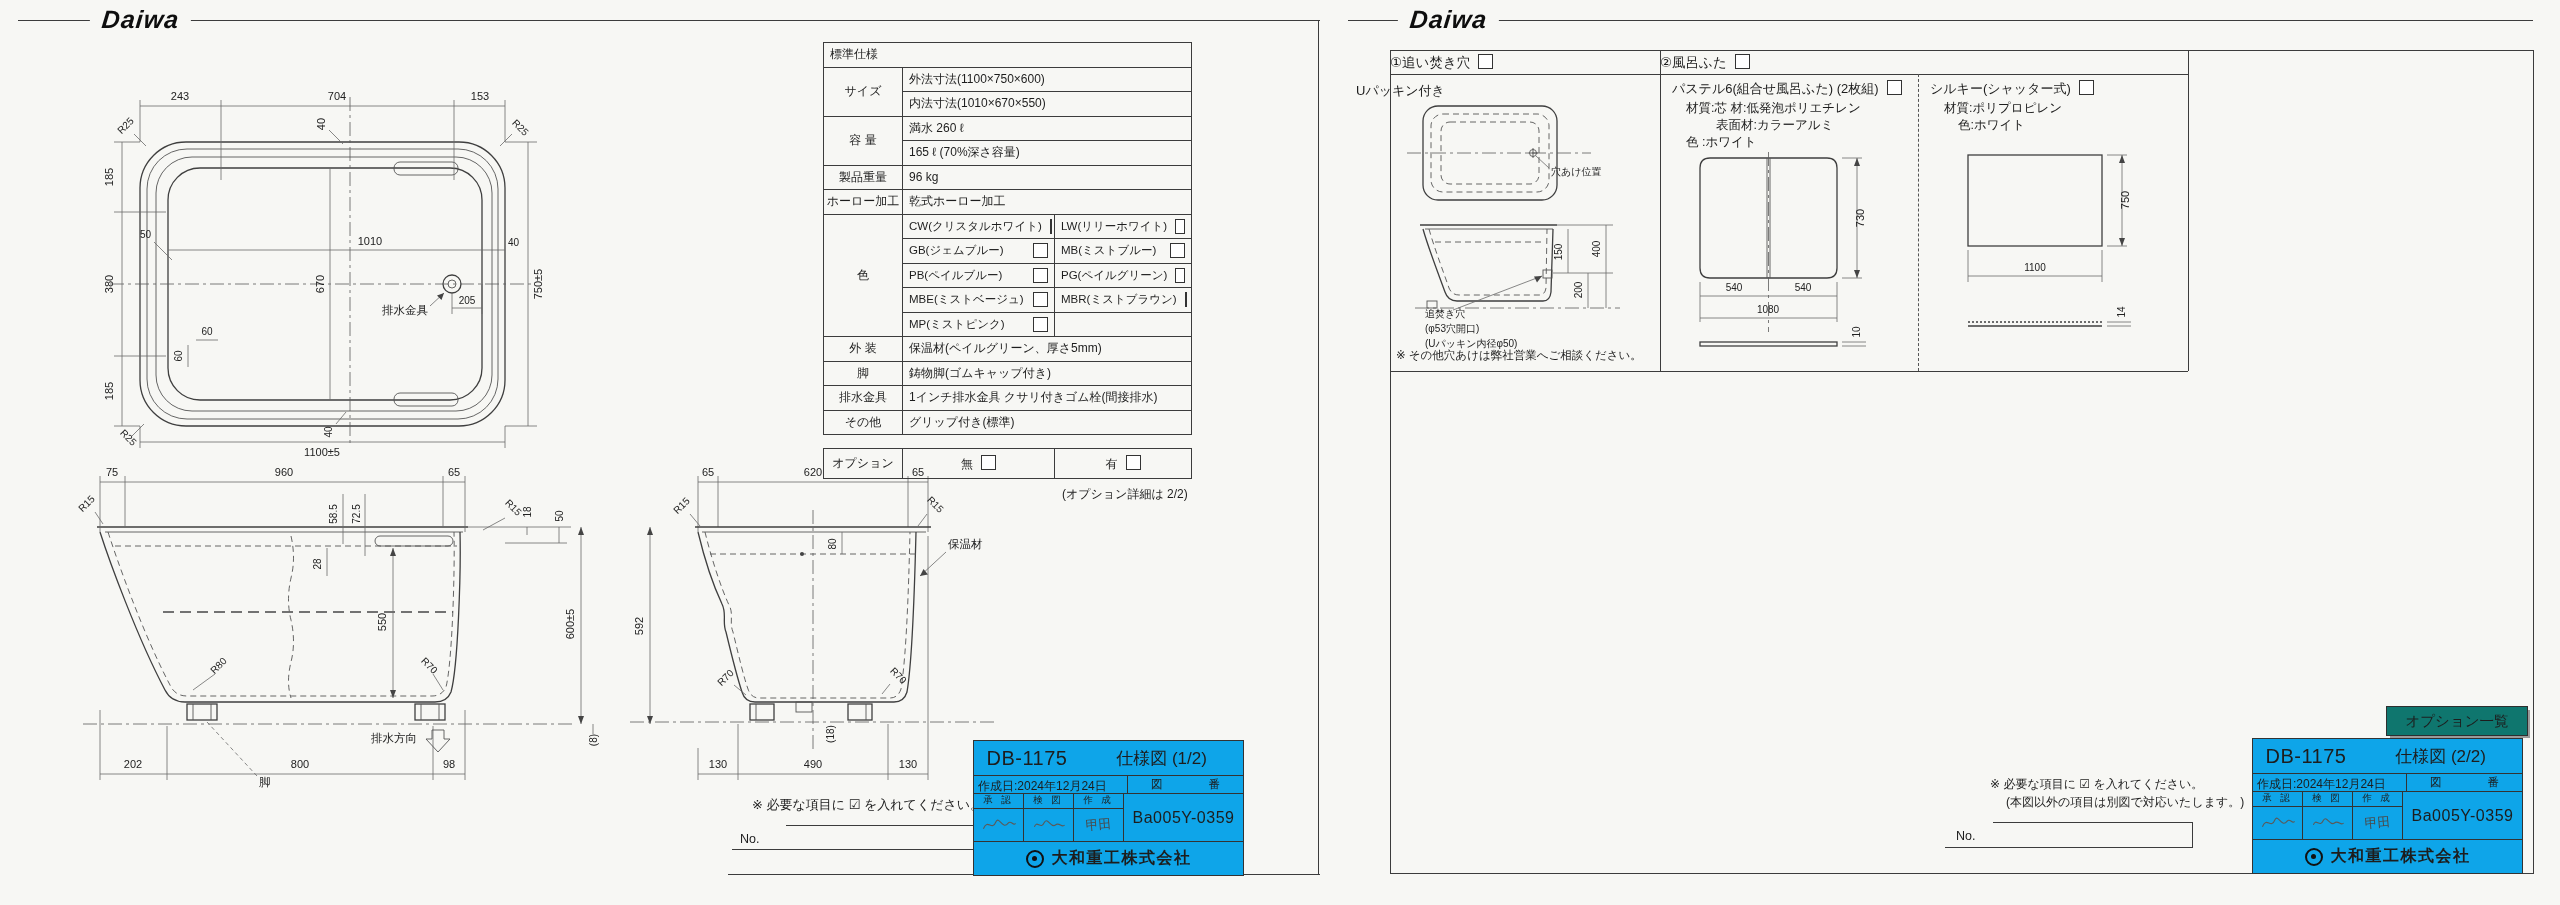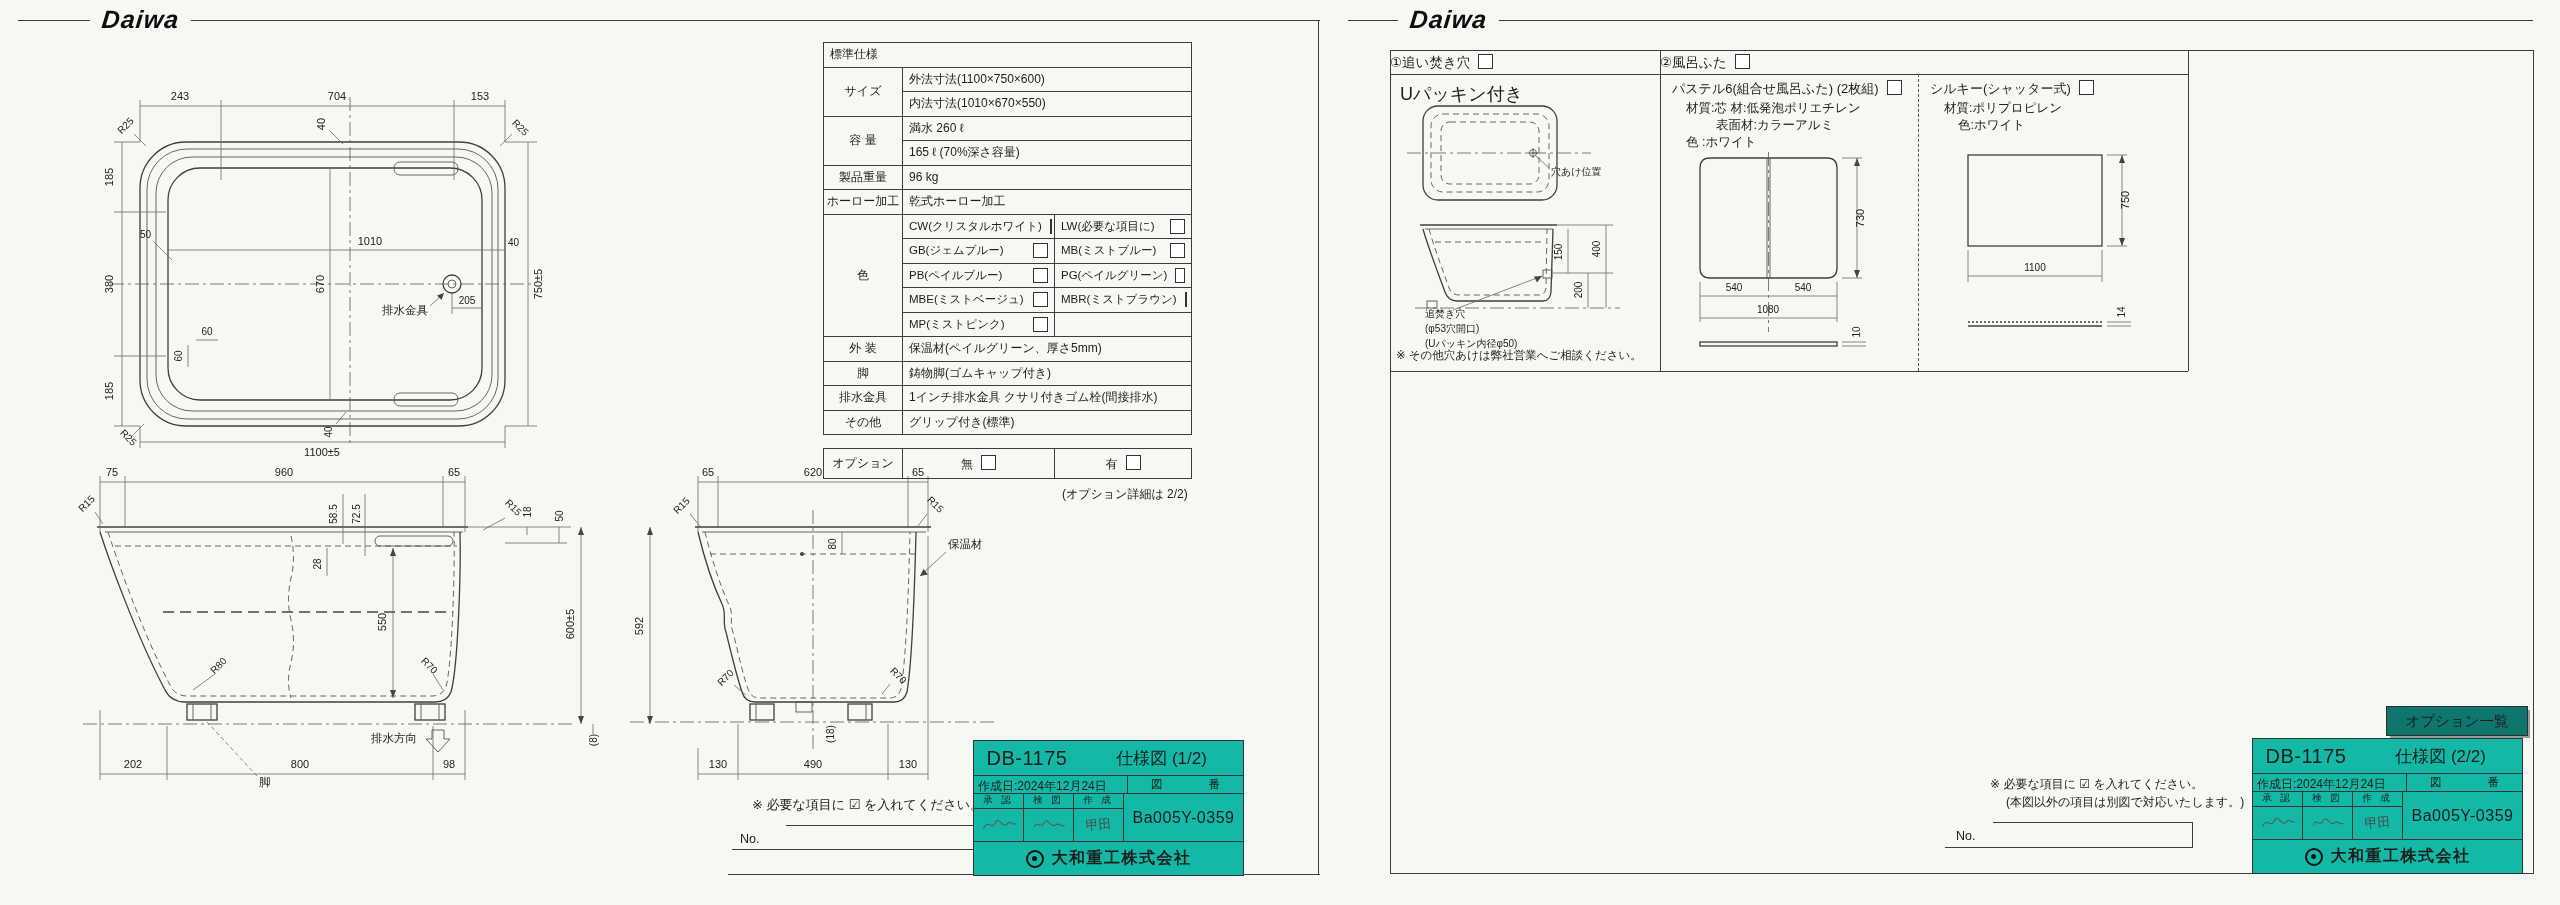--- a/index.html
+++ b/index.html
@@ -18,21 +18,21 @@
   
   table.spec{position:absolute;border-collapse:collapse;table-layout:fixed;background:transparent}
   table.spec td{border:1.2px solid #3c3c3c;font-size:12px;padding:1px 6px;vertical-align:middle;white-space:nowrap}
   table.spec td.lab{text-align:center;padding:1px 2px}
   table.spec tr{height:24.5px}
   table.opt tr{height:30px}
   td .cc{display:flex;justify-content:space-between;align-items:center;font-size:11.5px}
   td.ctr{text-align:center}
   td.ind{padding-left:36px}
   
-  .tblock{position:absolute;width:269px;height:134px;border:1.6px solid #333;background:#14b8a6;
+  .tblock{position:absolute;width:269px;height:134px;border:1.6px solid #333;background:#0ea5e9;
           display:flex;flex-direction:column}
   .tb-r1{display:flex;border-bottom:1.2px solid #333;height:34px;align-items:center}
   .tb-model{width:106px;text-align:center;font-size:20px;letter-spacing:.5px}
   .tb-sheet{flex:1;text-align:center;font-size:17px}
   .tb-r2{display:flex;height:17px;border-bottom:1.2px solid #333}
   .tb-date{width:149px;border-right:1.2px solid #333;font-size:12px;padding:2px 0 0 4px;white-space:nowrap}
   .tb-zuban{flex:1;display:flex;justify-content:space-around;align-items:center;font-size:11.5px}
   .tb-r3{display:flex;flex:1;border-bottom:1.2px solid #333}
   .tb-sigs{width:149px;border-right:1.2px solid #333;display:flex;flex-direction:column}
   .tb-sighead{display:flex;height:14px;border-bottom:1px solid #333}
@@ -296,21 +296,21 @@
   <tr>
         <td class="lab" rowspan="5">色</td>
       <td>
           <div class="cc">
             <span>CW(クリスタルホワイト)</span>
             <span class="cbx"></span>
           </div>
         </td>
       <td>
           <div class="cc">
-            <span>LW(必要な項目に)</span>
+            <span>LW(リリーホワイト)</span>
             <span class="cbx"></span>
           </div>
         </td>
       </tr>
   <tr>
         <td>
           <div class="cc">
             <span>GB(ジェムブルー)</span>
             <span class="cbx"></span>
           </div>
@@ -449,21 +449,21 @@
 <div class="vline dash" style="left:1918px;top:74px;height:297px"></div>
 <div class="vline" style="left:2188px;top:50px;height:321px"></div>
 
 <div class="hdr" style="left:1390px;top:54px;width:270px">
   <span>①追い焚き穴</span><span class="cbx"></span>
 </div>
 <div class="hdr" style="left:1660px;top:54px;width:528px">
   <span>②風呂ふた</span><span class="cbx"></span>
 </div>
 
-<div class="cellline" style="left:1400px;top:82px;font-size:18px">Uパッキン付き</div>
+<div class="cellline" style="left:1356px;top:82px;font-size:13px">Uパッキン付き</div>
 
 <svg class="draw" style="left:1395px;top:92px" width="270" height="265" viewBox="0 0 270 265">
   <rect x="28" y="14" width="134" height="94" rx="15"></rect>
   <rect x="36" y="22" width="118" height="78" rx="12" class="hid"></rect>
   <rect x="46" y="30" width="98" height="62" rx="9" class="hid"></rect>
   <line x1="12" y1="61" x2="196" y2="61" class="cl"></line>
   <circle cx="138" cy="61" r="3.5" class="thin"></circle>
   <line x1="133" y1="61" x2="143" y2="61" class="thin"></line>
     <line x1="138" y1="56" x2="138" y2="66" class="thin"></line>
   <line x1="141" y1="64" x2="154" y2="76" class="ext"></line>

